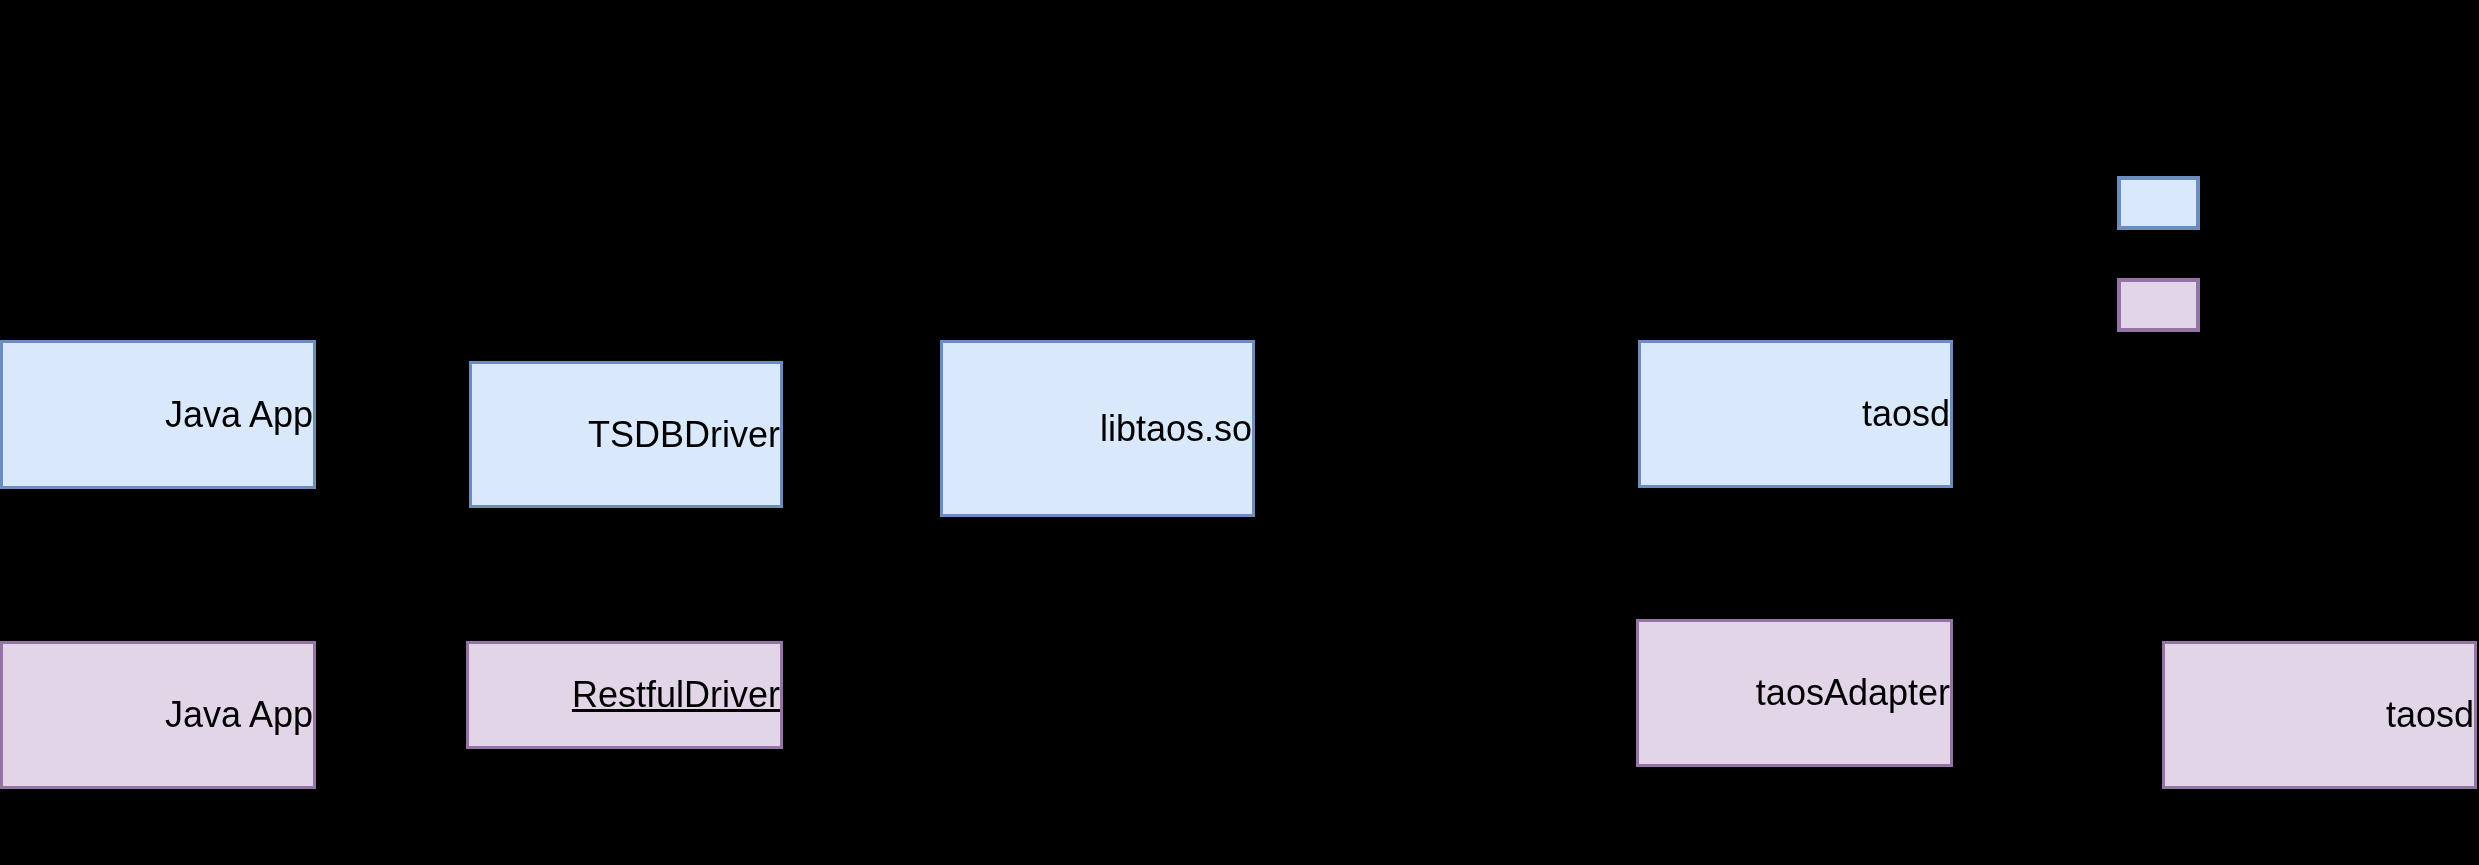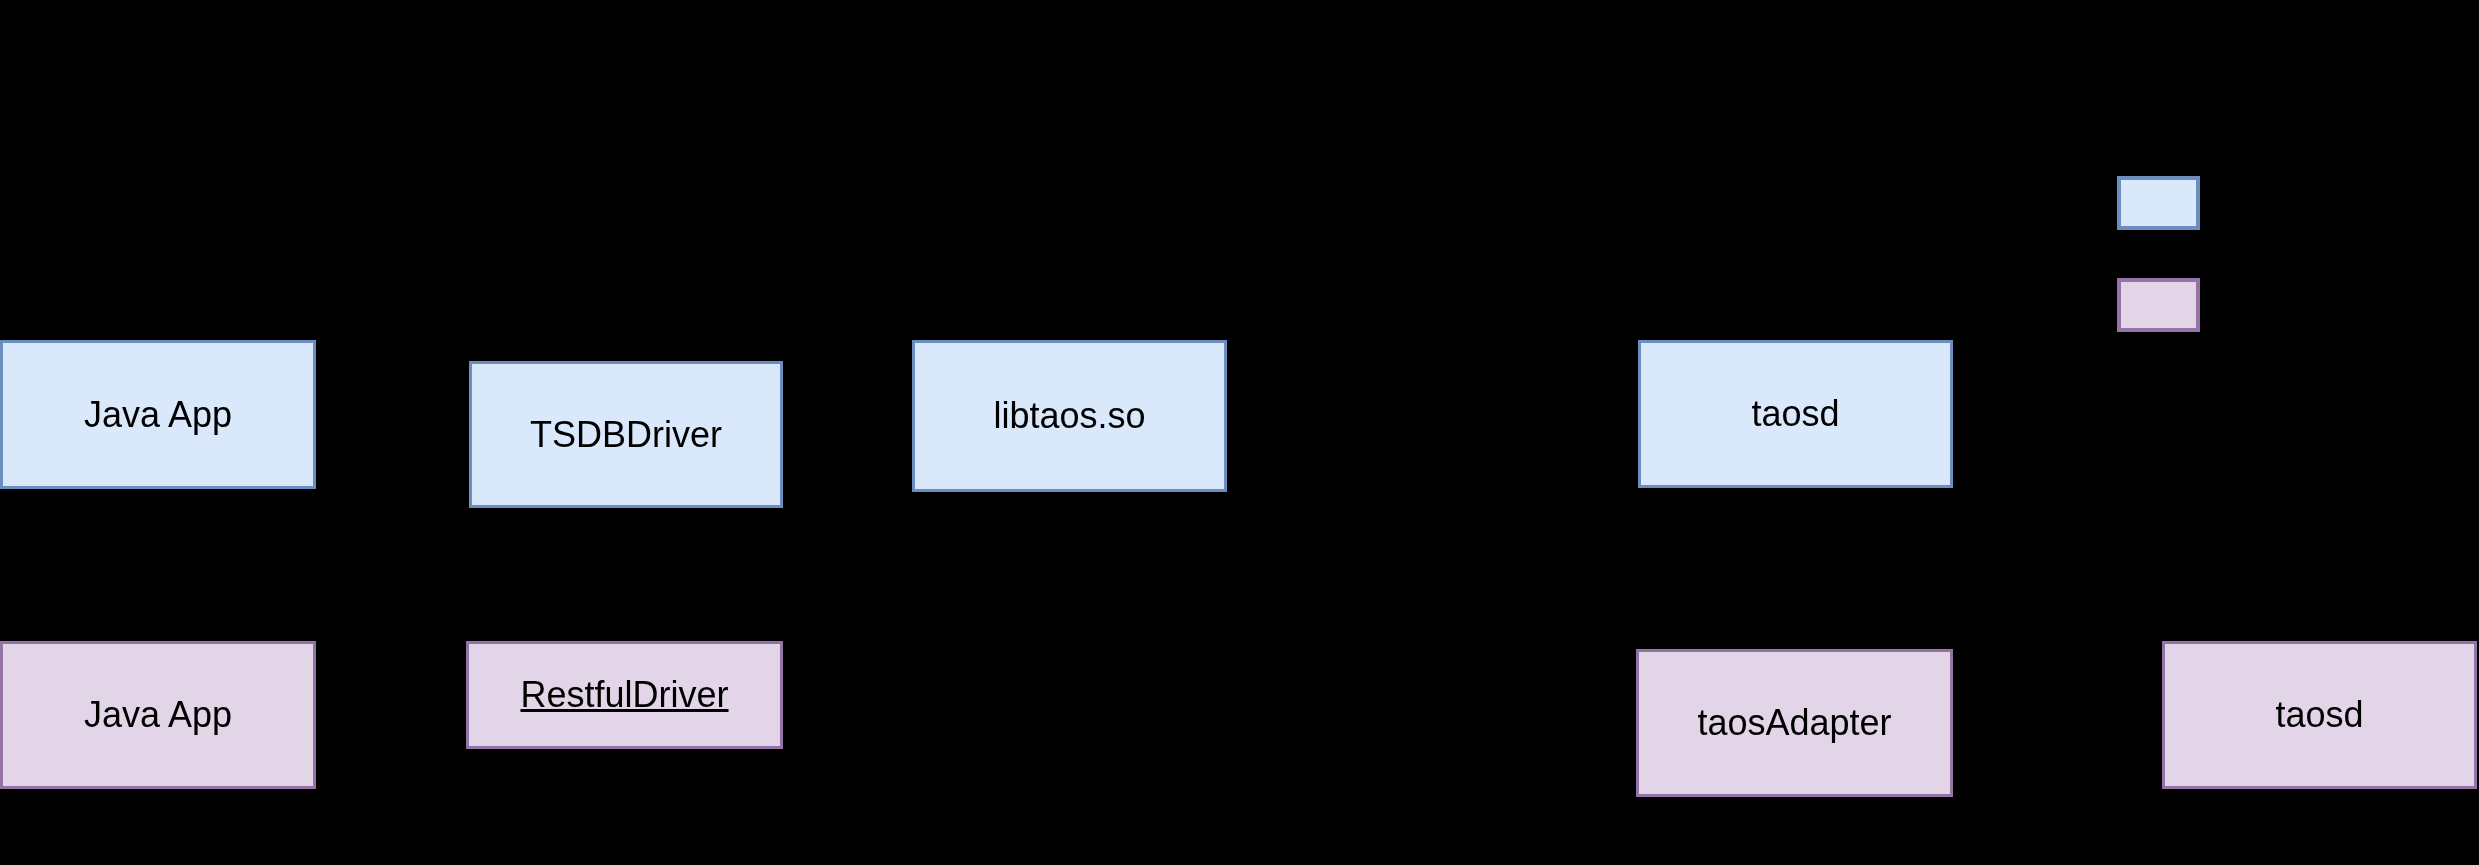--- a/index.html
+++ b/index.html
@@ -14,42 +14,42 @@
     background: #000000;
     overflow: hidden;
     font-family: "Liberation Sans", sans-serif;
   }
   
   .node {
     position: absolute;
     box-sizing: border-box;
     display: flex;
     align-items: center;
-    justify-content: center;
+    justify-content: flex-end;
     font-size: 36px;
     color: #000000;
     white-space: nowrap;
   }
   .node.blue {
     background: #dae8fc;
     border: 3px solid #6c8ebf;
   }
   .node.purple {
     background: #e1d5e7;
     border: 3px solid #9673a6;
   }
   
   .n-java-jni   { left: 0px;    top: 340px; width: 316px; height: 149px; }
   .n-tsdb       { left: 469px;  top: 341px; width: 314px; height: 147px; margin-top: 20px; }
-  .n-libtaos    { left: 912px;  top: 340px; width: 315px; height: 152px; }
+  .n-libtaos    { left: 940px;  top: 340px; width: 315px; height: 177px; }
   .n-taosd-jni  { left: 1638px; top: 340px; width: 315px; height: 148px; }
   
   .n-java-rest  { left: 0px;    top: 641px; width: 316px; height: 148px; }
   .n-restful    { left: 466px;  top: 641px; width: 317px; height: 108px; text-decoration: underline; }
-  .n-adapter    { left: 1636px; top: 649px; width: 317px; height: 148px; }
+  .n-adapter    { left: 1636px; top: 619px; width: 317px; height: 148px; }
   .n-taosd-rest { left: 2162px; top: 641px; width: 315px; height: 148px; }
   
   .swatch {
     position: absolute;
     box-sizing: border-box;
     width: 83px;
     height: 54px;
   }
   .swatch.blue   { left: 2117px; top: 176px; background: #dae8fc; border: 4px solid #6c8ebf; }
   .swatch.purple { left: 2117px; top: 278px; background: #e1d5e7; border: 4px solid #9673a6; }

